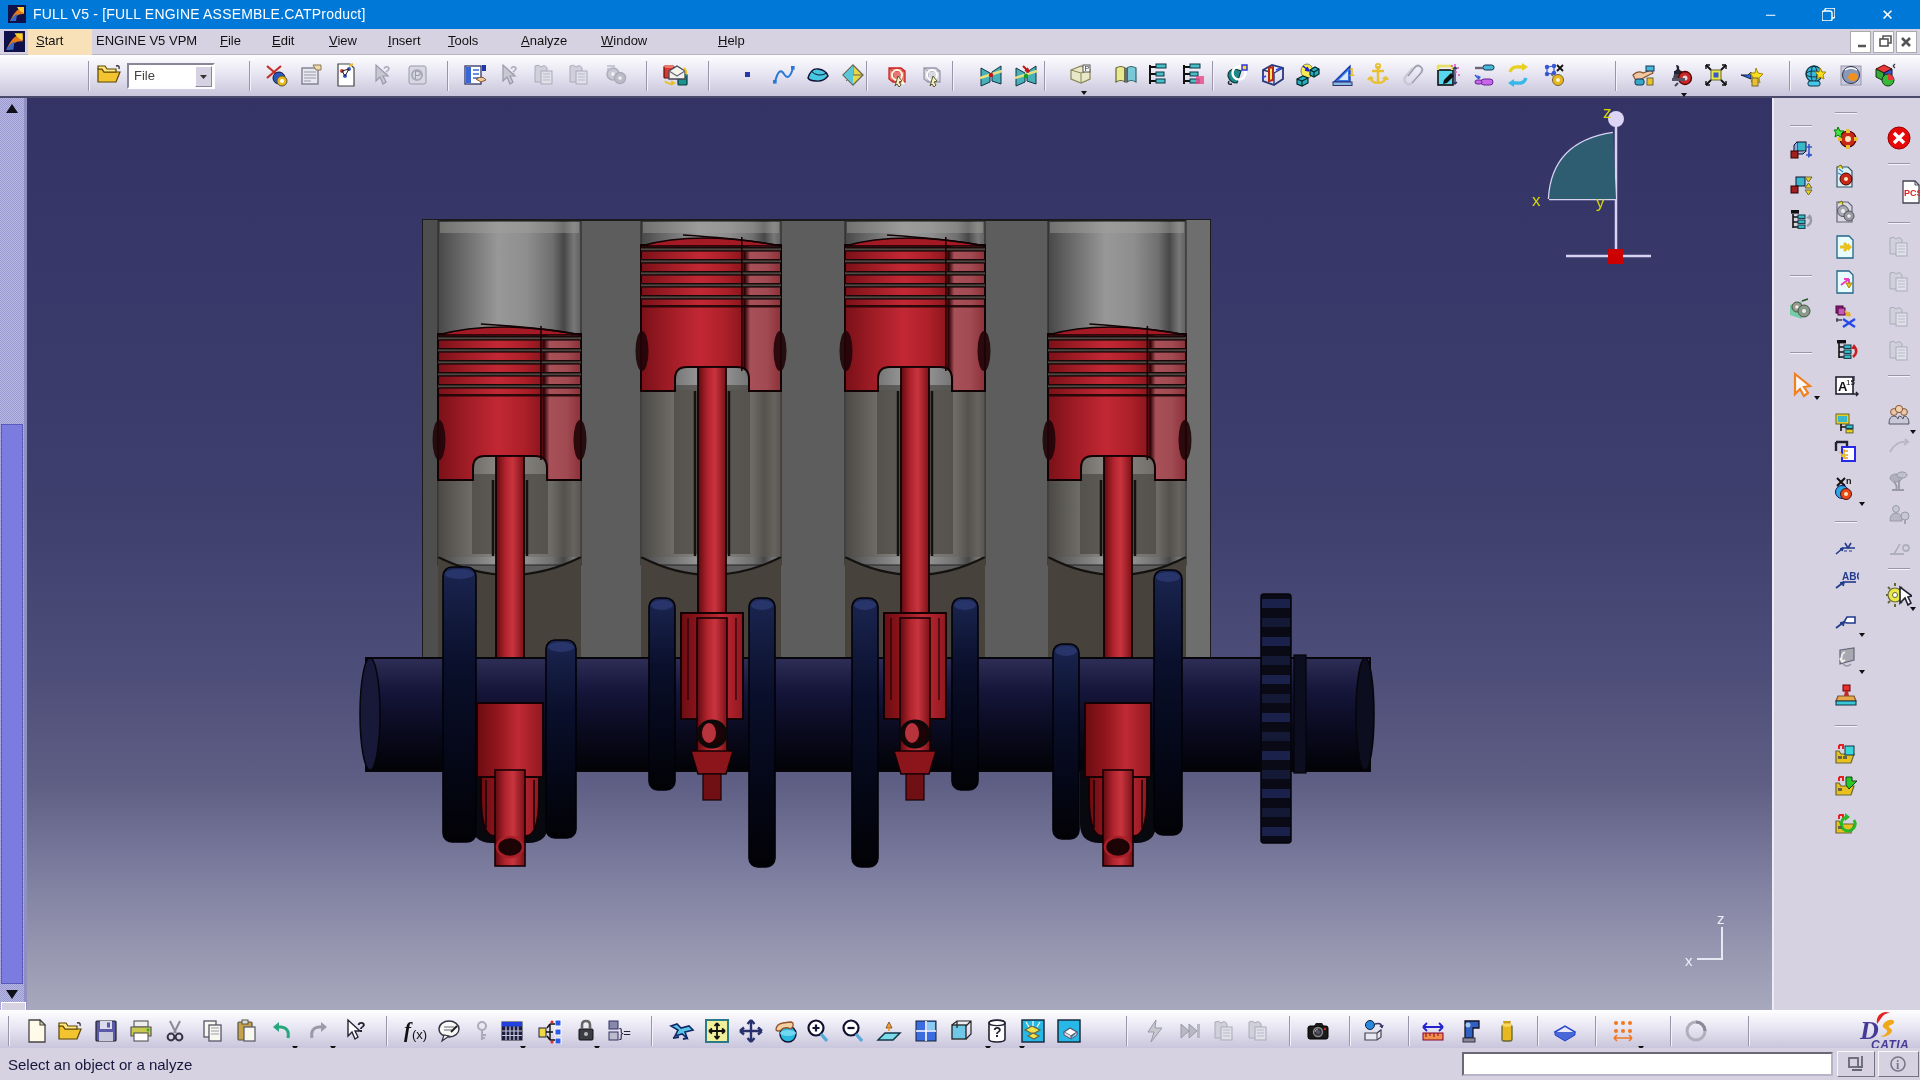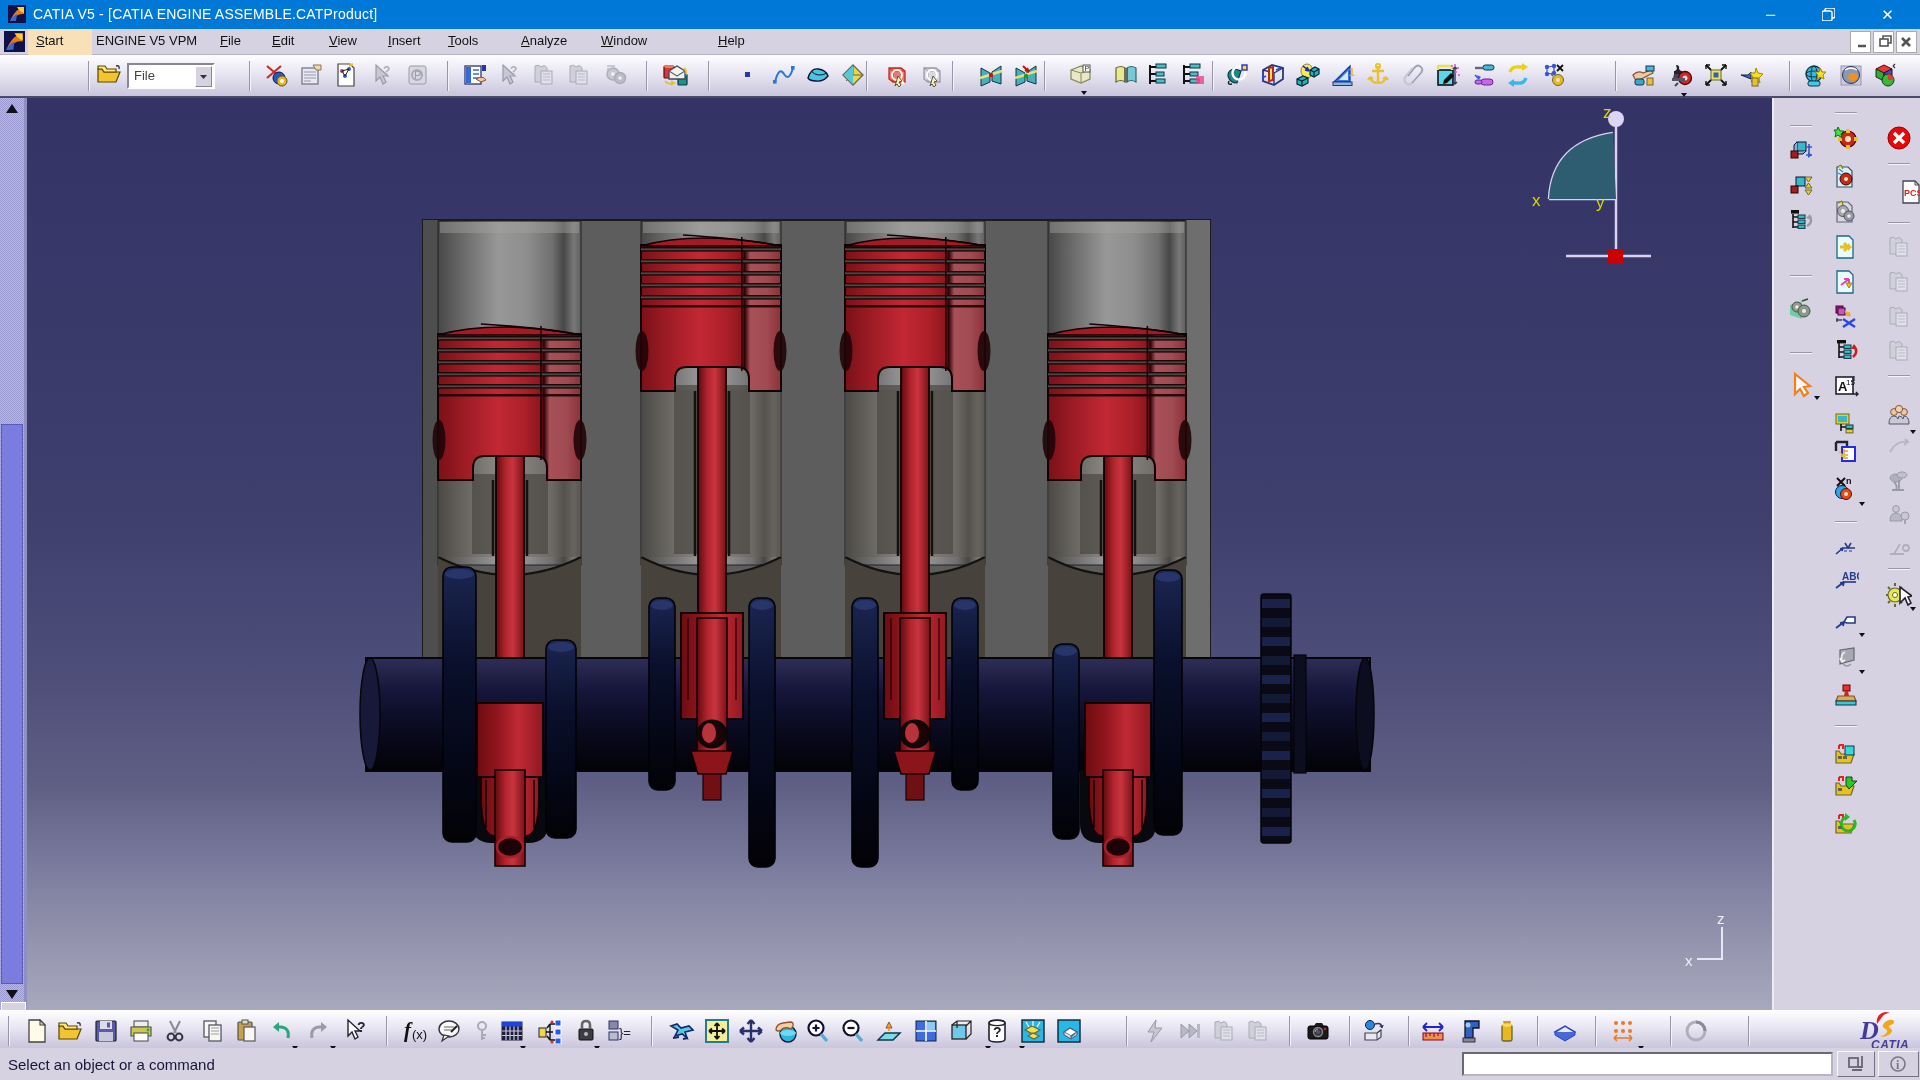--- a/index.html
+++ b/index.html
@@ -24,21 +24,21 @@
 input.field{position:absolute;border:2px inset #b8b4c8;background:#fff;height:24px}
 .sbtn{position:absolute;height:25px;background:#d6d2e2;border:1px solid #f8f8fc;border-right-color:#76717f;border-bottom-color:#76717f}
 </style></head><body>
 <div id="titlebar">
 <svg class="abs" style="left:8px;top:5px" width="18" height="18" viewBox="0 0 18 18">
       <rect width="18" height="18" fill="#10104a"></rect>
       <path d="M2 16 Q8 2 16 3 L16 9 Q8 8 5 16 Z" fill="#e87818"></path>
       <path d="M9 2 L16 2 L16 8 Q11 6 9 2 Z" fill="#f8d030"></path>
       <path d="M2 16 Q6 10 9 9 L8 16 Z" fill="#3868c8"></path>
     </svg>
-<span class="ttl">CATIA V5 - [CATIA ENGINE ASSEMBLE.CATProduct]</span>
+<span class="ttl">FULL V5 - [FULL ENGINE ASSEMBLE.CATProduct]</span>
 <div class="wbtn" style="left:1748px">─</div>
 <svg class="abs" style="left:1822px;top:8px" width="13" height="13" viewBox="0 0 13 13">
       <rect x="3" y="0" width="10" height="10" rx="2" fill="none" stroke="#fff" stroke-width="1.4"></rect>
       <rect x="0" y="3" width="10" height="10" rx="2" fill="#0078d7" stroke="#fff" stroke-width="1.4"></rect>
     </svg>
 <div class="wbtn" style="left:1865px;font-size:15px">✕</div>
 </div>
 <div id="menubar">
 <svg class="abs" style="left:4px;top:2px" width="21" height="21" viewBox="0 0 18 18">
       <rect width="18" height="18" fill="#10104a"></rect>
@@ -1084,21 +1084,21 @@
 <div class="drop" style="left:1019px;top:35px"></div>
 <div class="drop" style="left:1638px;top:35px"></div>
 <div class="abs" style="left:1858px;top:-8px"><svg width="56" height="50" viewBox="0 0 56 50">
 <text x="2" y="36" font-size="26" font-weight="bold" font-style="italic" fill="#453a96" font-family="Liberation Serif">D</text>
 <path d="M12 3 Q17 -2 23 1 Q18 1 15 5 Q13 8 10 12 Q9 7 12 3 Z" transform="translate(9,9)" fill="#e02424"></path>
 <path d="M22 12 Q28 8 31 11 Q32 13 28 15 Q24 16 27 18 Q31 20 27 24 Q22 28 17 26 Q22 26 24 22 Q25 20 21 18 Q18 16 22 12 Z" transform="translate(5,7)" fill="#f0a818"></path>
 <text x="13" y="46" font-size="12" font-weight="bold" font-style="italic" fill="#453a96" font-family="Liberation Sans" letter-spacing="0.5">CATIA</text>
 </svg></div>
 </div>
 <div id="statusbar">
-<div class="abs" style="left:8px;top:8px">Select an object or a command</div>
+<div class="abs" style="left:8px;top:8px">Select an object or a nalyze</div>
 <input class="field" style="left: 1462px; top: 4px; width: 371px;">
 <div class="sbtn" style="left:1837px;top:3px;width:38px;height:26px"><svg width="36" height="24" viewBox="0 0 36 24">
         <rect x="11" y="6" width="9" height="9" fill="none" stroke="#667" stroke-width="1.8"></rect>
         <path d="M20 15 L24 15 L24 4 M14 18 L24 18" fill="none" stroke="#667" stroke-width="1.8"></path>
       </svg></div>
 <div class="sbtn" style="left:1878px;top:3px;width:41px;height:26px"><svg width="39" height="24" viewBox="0 0 39 24">
         <circle cx="19" cy="12" r="7" fill="none" stroke="#778" stroke-width="1.6"></circle>
         <text x="17" y="17" font-size="12" font-weight="bold" fill="#778" font-family="Liberation Serif">i</text>
       </svg></div>
 </div>

